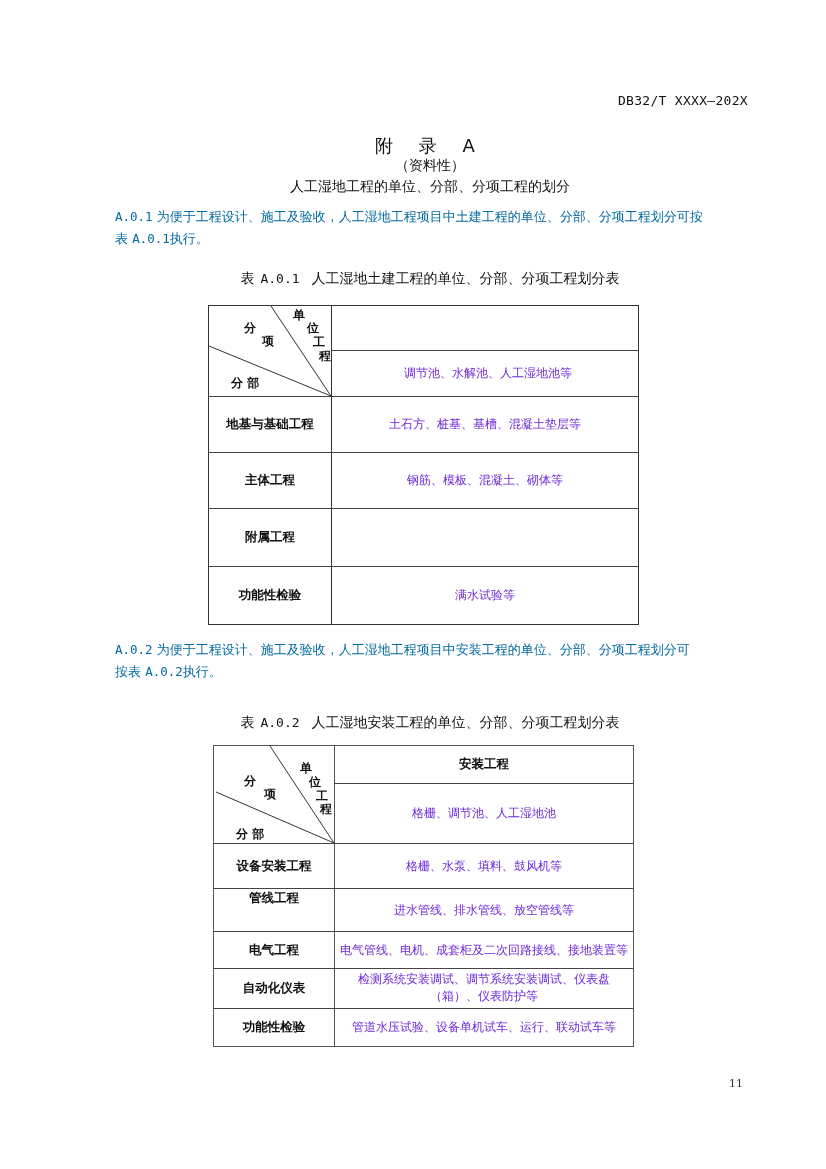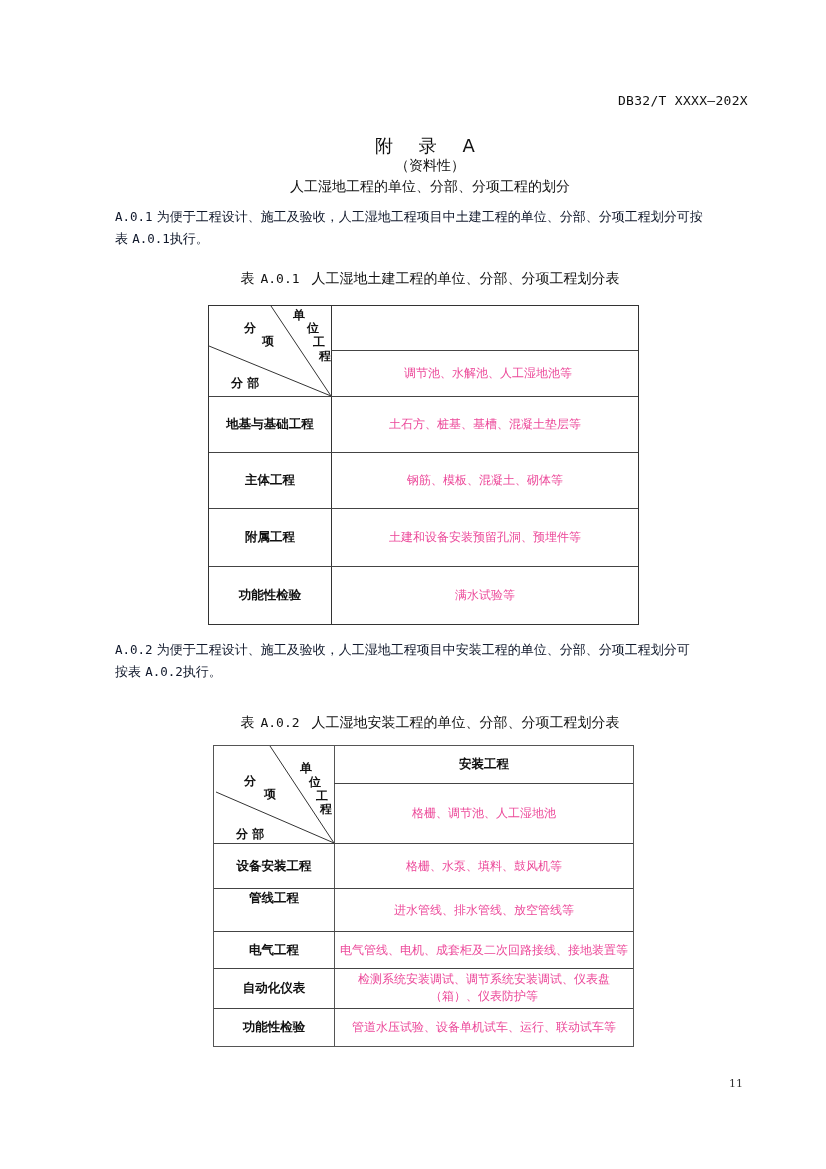--- a/index.html
+++ b/index.html
@@ -5,31 +5,31 @@
     html, body { margin: 0; padding: 0; background: #ffffff; }
     body { width: 826px; height: 1169px; position: relative; overflow: hidden;
            font-family: "DejaVu Serif", "Liberation Serif", serif; color: #1a1a1a; }
     .abs { position: absolute; padding-left: 17px; }
     .header-code { right: 78px; top: 93px; font-family: "DejaVu Sans Mono", "Liberation Mono", monospace;
                    font-size: 13px; letter-spacing: 0.3px; color: #111; }
     .center-line { left: 0; width: 826px; text-align: center; font-family: "DejaVu Sans", "Liberation Sans", sans-serif; color: #111; }
     .appx-title { top: 134px; font-size: 18px; letter-spacing: 10px; }
     .appx-sub { top: 157px; font-size: 14px; }
     .appx-heading { top: 178px; font-size: 14px; }
-    .para { left: 98px; width: 650px; font-size: 13px; line-height: 22px; color: #0f172a; }
+    .para { left: 98px; width: 650px; font-size: 13px; line-height: 22px; color: #0369a1; }
     .para .num { font-family: "DejaVu Sans Mono", "Liberation Mono", monospace; font-size: 12.5px; }
     .table-caption { font-family: "DejaVu Sans", "Liberation Sans", sans-serif; font-size: 14px; color: #111; text-align: center; left: 0; width: 826px; }
     .table-caption .cap-num { font-family: "DejaVu Sans Mono", "Liberation Mono", monospace; font-size: 13px; margin: 0 12px 0 6px; }
 
     .tbl { position: absolute; border: 1.3px solid #333; box-sizing: border-box; }
     .cell { position: absolute; box-sizing: border-box; display: flex; align-items: center; justify-content: center; text-align: center; }
     .hline { position: absolute; height: 0; border-top: 1.3px solid #444; }
     .vline { position: absolute; width: 0; border-left: 1.3px solid #333; }
     .bold-label { font-family: "DejaVu Sans", "Liberation Sans", sans-serif; font-weight: bold; font-size: 12.5px; color: #111; }
-    .plain-val { font-family: "DejaVu Serif", "Liberation Serif", serif; font-size: 12px; color: #ec4899; line-height: 17px; padding: 0 4px; }
+    .plain-val { font-family: "DejaVu Serif", "Liberation Serif", serif; font-size: 12px; color: #6d28d9; line-height: 17px; padding: 0 4px; }
     .diag-lbl { position: absolute; font-family: "DejaVu Sans", "Liberation Sans", sans-serif; font-weight: bold; font-size: 12px; color: #111; }
     svg.diag { position: absolute; left: 0; top: 0; overflow: visible; }
     .page-num { left: 712px; top: 1077px; font-size: 11px; color: #333; font-family: "DejaVu Serif", "Liberation Serif", serif; }
   </style>
 </head>
 <body>
 
 <div class="abs header-code">DB32/T XXXX—202X</div>
 
 <div class="abs center-line appx-title">附 录 A</div>
@@ -70,21 +70,20 @@
 
   <div class="cell plain-val" style="left:123px; top:45px; width:306px; height:45px; padding-left:10px;">调节池、水解池、人工湿地池等</div>
 
   <div class="cell bold-label" style="left:0; top:91px; width:122px; height:55px;">地基与基础工程</div>
   <div class="cell plain-val" style="left:123px; top:91px; width:306px; height:55px;">土石方、桩基、基槽、混凝土垫层等</div>
 
   <div class="cell bold-label" style="left:0; top:147px; width:122px; height:55px;">主体工程</div>
   <div class="cell plain-val" style="left:123px; top:147px; width:306px; height:55px;">钢筋、模板、混凝土、砌体等</div>
 
   <div class="cell bold-label" style="left:0; top:203px; width:122px; height:57px;">附属工程</div>
-  <div class="cell plain-val" style="left:123px; top:203px; width:306px; height:57px;">土建和设备安装预留孔洞、预埋件等</div>
 
   <div class="cell bold-label" style="left:0; top:261px; width:122px; height:57px;">功能性检验</div>
   <div class="cell plain-val" style="left:123px; top:261px; width:306px; height:57px;">满水试验等</div>
 </div>
 
 <div class="abs para" style="top:639px;">
   <div><span class="num">A.0.2</span><span>  为便于工程设计、施工及验收，人工湿地工程项目中安装工程的单位、分部、分项工程划分可</span></div>
   <div><span>按表 </span><span class="num">A.0.2</span><span>执行。</span></div>
 </div>
 

